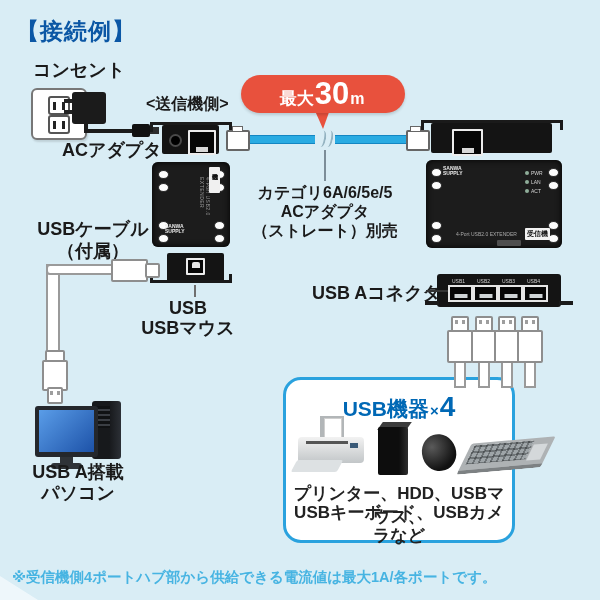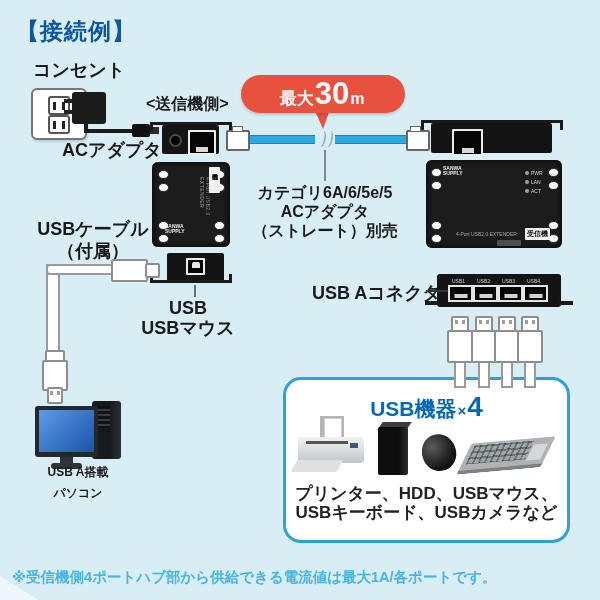--- a/index.html
+++ b/index.html
@@ -160,21 +160,21 @@
       <i class="contact" style="right:1px;top:2px;"></i>
   </div>
 
   <div class="abs" style="left:92px;top:401px;width:29px;height:58px;background:linear-gradient(90deg,#17191c 60%,#2c3036);border-radius:3px;">
     <div style="position:absolute;left:4px;top:5px;width:14px;height:22px;background:repeating-linear-gradient(#101214 0 3px,#3a3e44 3px 5px);"></div>
   </div>
   <div class="abs" style="left:35px;top:406px;width:63px;height:51px;background:#24272c;border-radius:3px;"></div>
   <div class="screen" style="left:39px;top:410px;width:55px;height:42px;"></div>
   <div class="abs" style="left:60px;top:457px;width:13px;height:6px;background:#2f3338;"></div>
   <div class="abs" style="left:51px;top:463px;width:31px;height:6px;background:#2f3338;border-radius:3px;"></div>
-  <div class="abs centertxt blk" style="left:18px;top:462px;width:120px;font-size:12px;line-height:21px;text-align:center;">
+  <div class="abs centertxt blk" style="left:18px;top:462px;width:120px;font-size:18px;line-height:21px;text-align:center;">
     <div>USB A搭載</div>
     <div>パソコン</div>
   </div>
 
   <div class="abs flange" style="left:421px;top:120px;width:142px;height:3px;"></div>
   <div class="abs flange" style="left:421px;top:120px;width:3px;height:10px;"></div>
   <div class="abs flange" style="left:560px;top:120px;width:3px;height:10px;"></div>
   <div class="abs panel" style="left:431px;top:123px;width:121px;height:30px;"></div>
   <div class="rj45" style="left:452px;top:129px;width:27px;height:23px;"></div>
 
@@ -211,21 +211,21 @@
   <span class="portlabel" style="left:472px;top:278px;width:23px;">USB2</span>
   <span class="portlabel" style="left:497px;top:278px;width:23px;">USB3</span>
   <span class="portlabel" style="left:522px;top:278px;width:23px;">USB4</span>
   <div class="aport" style="left:448px;top:285px;width:21px;height:13px;"></div>
   <div class="aport" style="left:473px;top:285px;width:21px;height:13px;"></div>
   <div class="aport" style="left:498px;top:285px;width:21px;height:13px;"></div>
   <div class="aport" style="left:523px;top:285px;width:21px;height:13px;"></div>
   <div class="abs blk" style="left:312px;top:281px;font-size:18px;">USB Aコネクタ</div>
   <div class="abs" style="left:426px;top:290px;width:22px;height:2px;background:#333;"></div>
 
-  <div class="abs devicebox" style="left:283px;top:377px;width:287px;height:166px;">
+  <div class="abs devicebox" style="left:283px;top:377px;width:232px;height:166px;">
     <div class="boxtitle">
       <span class="t1">USB機器</span>
         <span class="t2">×</span>
         <span class="t3">4</span>
     </div>
 
     <div class="abs" style="left:12px;top:36px;width:70px;height:60px;">
       <div style="position:absolute;left:22px;top:0;width:24px;height:24px;background:#b2b6b8;"></div>
       <div style="position:absolute;left:26px;top:2px;width:16px;height:20px;background:#fff;border:1px solid #cfcfcf;"></div>
       <div style="position:absolute;left:0;top:21px;width:66px;height:26px;background:linear-gradient(#f2f2f2,#c2c6c8);border-radius:4px;"></div>

